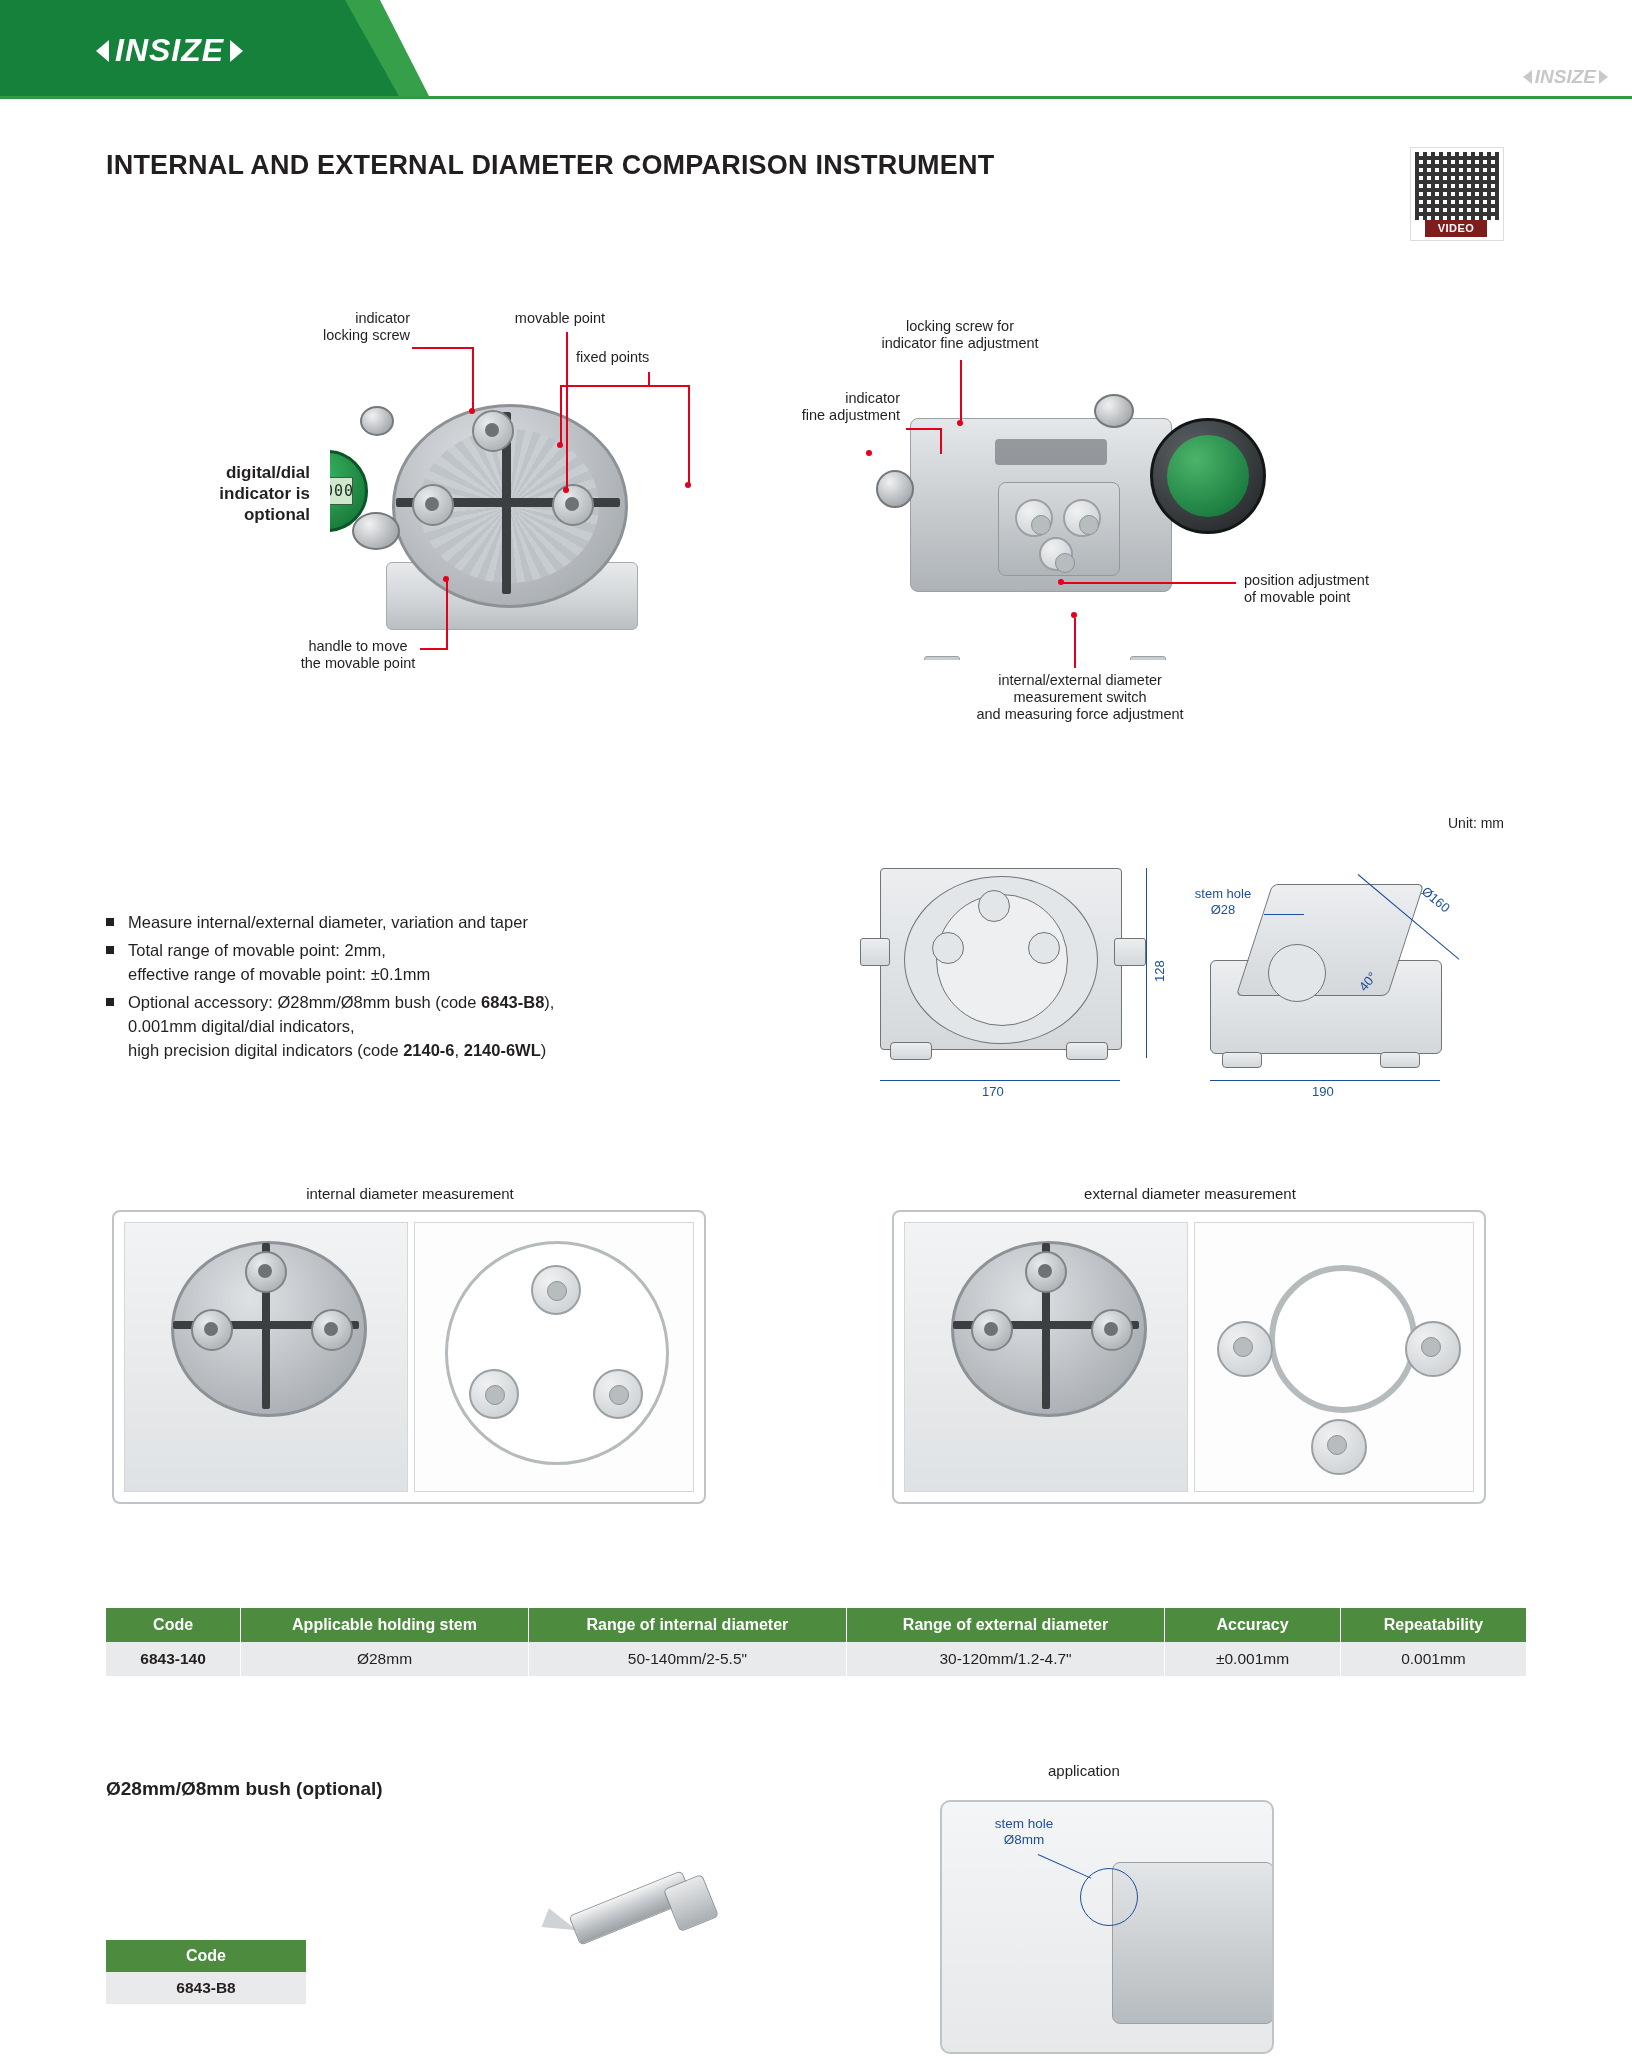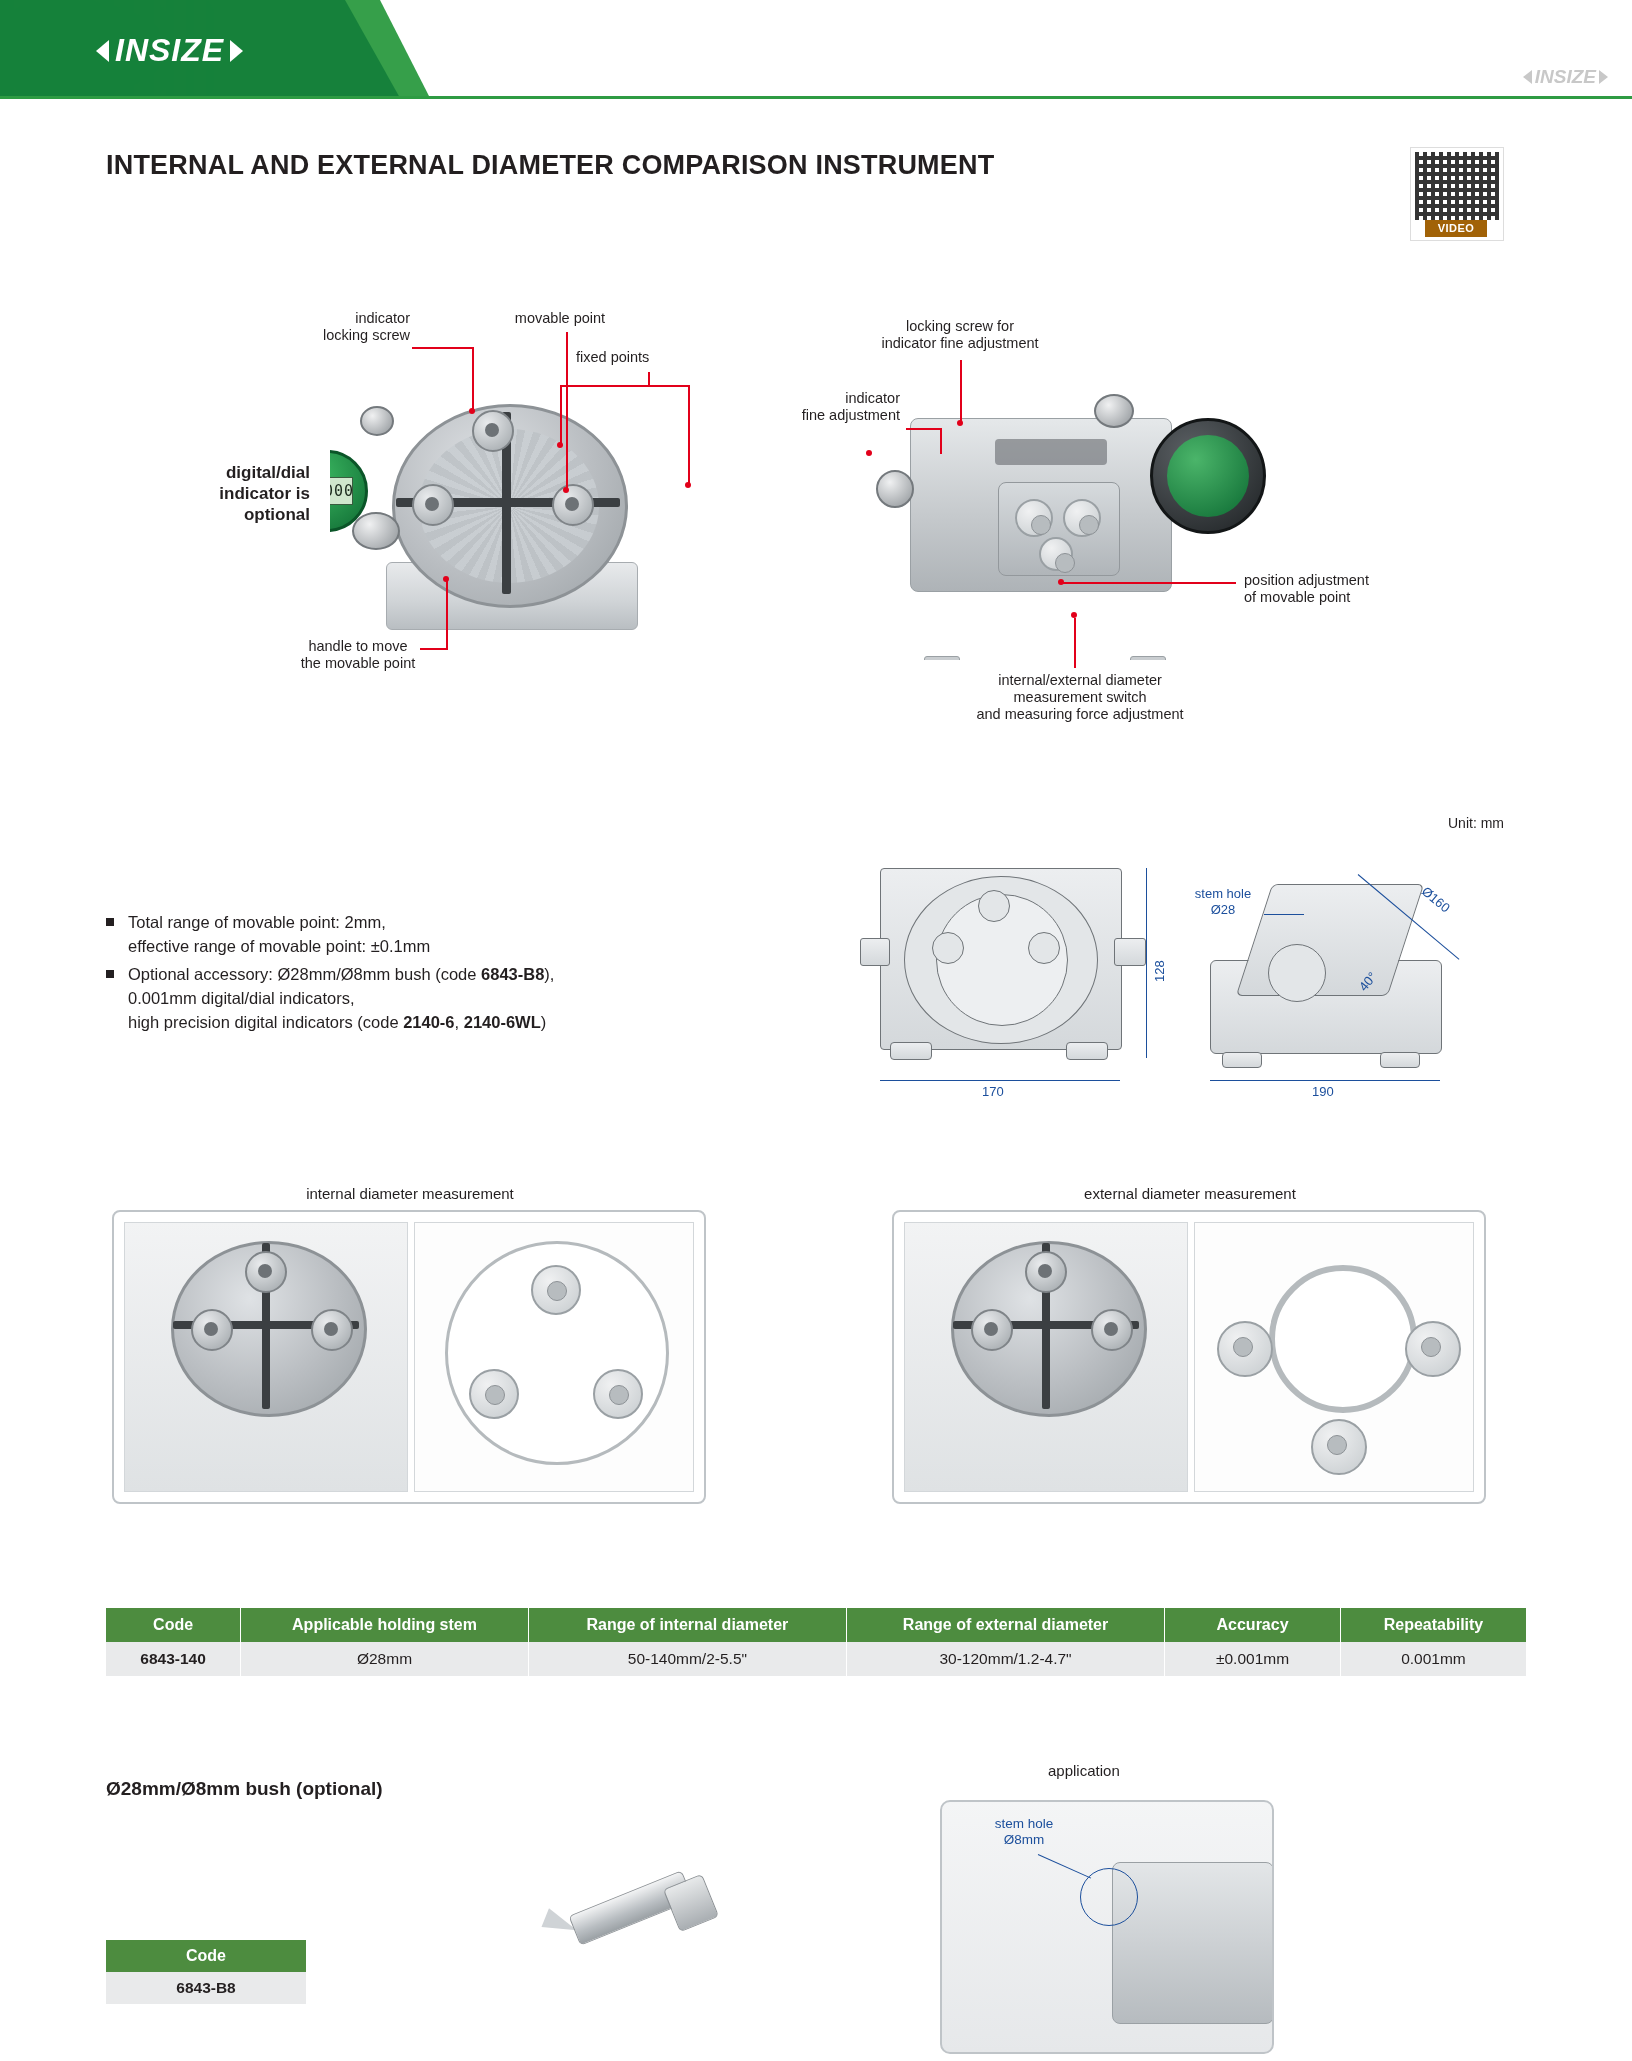--- a/index.html
+++ b/index.html
@@ -76,21 +76,21 @@
   }
   .qr-img{
     position:absolute;left:4px;top:4px;width:84px;height:68px;
     background-image:
       repeating-linear-gradient(0deg,#111 0 4px,transparent 4px 8px),
       repeating-linear-gradient(90deg,#111 0 4px,transparent 4px 8px);
     background-size:8px 8px;
     opacity:.85;
   }
   .qr-video{
-    position:absolute;left:14px;bottom:3px;width:62px;height:17px;background:#a16207;color:#fff;
+    position:absolute;left:14px;bottom:3px;width:62px;height:17px;background:#7f1d1d;color:#fff;
     font-size:11px;font-weight:bold;text-align:center;line-height:17px;letter-spacing:.5px;
   }
 
   
   .lbl{position:absolute;font-size:14.5px;line-height:17px;color:#231f20;}
   .lbl.c{text-align:center;}
   .lbl.r{text-align:right;}
   .lead{position:absolute;background:#e2001a;}
   .lead.h{height:1.5px;}
   .lead.v{width:1.5px;}
@@ -371,20 +371,21 @@
 <div class="lbl" style="left:1244px;top:572px;width:240px;">position adjustment<br>of movable point</div>
 <div class="lead h" style="left:1062px;top:582px;width:174px;"></div>
 <div class="dot" style="left:1058px;top:579px;"></div>
 
 <div class="lbl c" style="left:880px;top:672px;width:400px;">internal/external diameter<br>measurement switch<br>and measuring force adjustment</div>
 <div class="lead v" style="left:1074px;top:618px;height:50px;"></div>
 <div class="dot" style="left:1071px;top:612px;"></div>
 
 <div class="bullets">
   <ul>
+    <li><span>Measure internal/external diameter, variation and taper</span></li>
     <li>
       <span>Total range of movable point: 2mm,</span><br>
       <span>effective range of movable point: ±0.1mm</span>
     </li>
     <li>
       <span>Optional accessory: Ø28mm/Ø8mm bush (code </span><b>6843-B8</b><span>),</span><br>
       <span>0.001mm digital/dial indicators,</span><br>
       <span>high precision digital indicators (code </span><b>2140-6</b><span>, </span><b>2140-6WL</b><span>)</span>
     </li>
   </ul>

